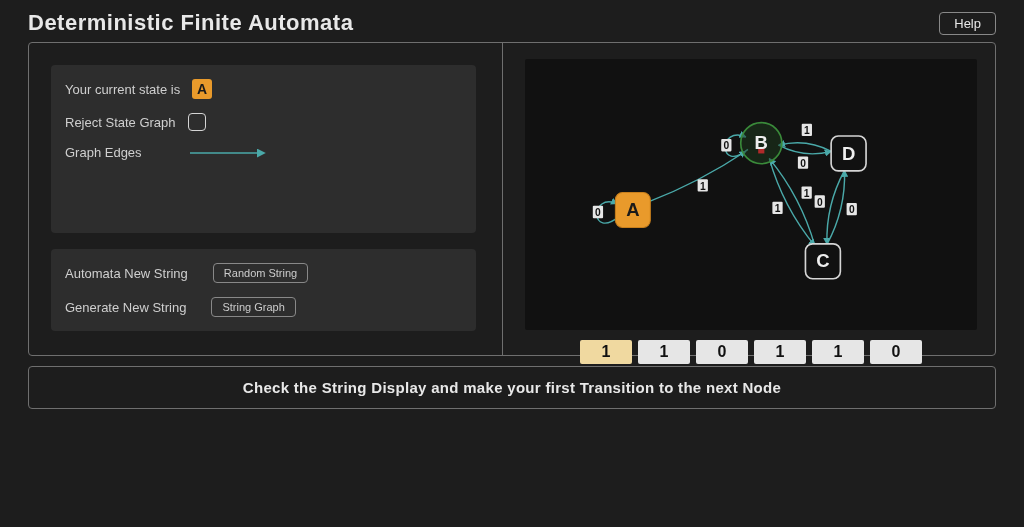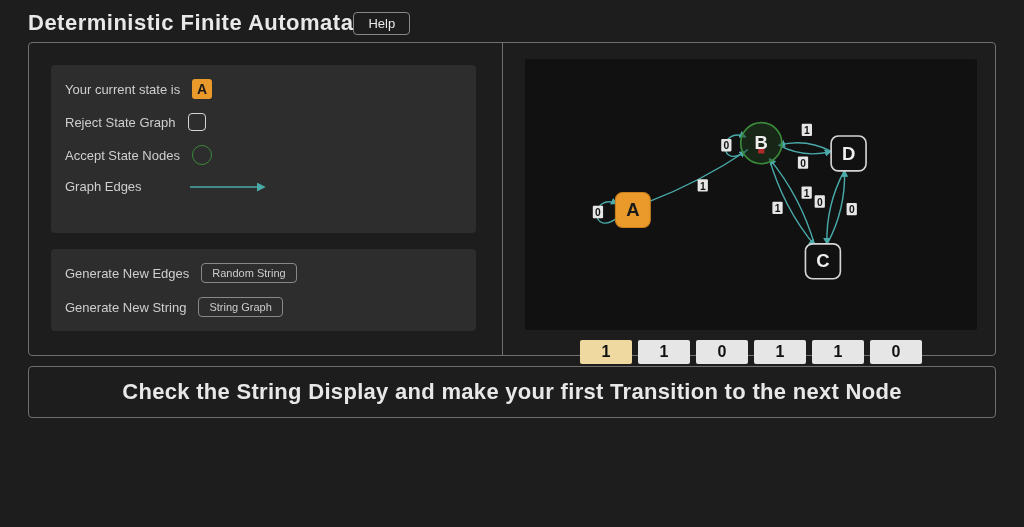--- a/index.html
+++ b/index.html
@@ -12,43 +12,43 @@
     --accent:#e99a2b;
     --accept:#3a8a3a;
     --edge:#4aa9a9;
     --text:#e8e8e8;
     --muted:#cfcfcf;
     --border:#6f6f6f;
   }
   *{box-sizing:border-box;}
   html,body{margin:0;padding:0;width:1024px;height:527px;background:var(--bg);color:var(--text);font-family:"Trebuchet MS","Arial Narrow",Arial,sans-serif;}
   .wrap{padding:10px 28px 0 28px;}
-  .header{display:flex;align-items:center;justify-content:flex-start;}
+  .header{display:flex;align-items:center;justify-content:space-between;}
   .title{font-size:22px;font-weight:700;letter-spacing:0.5px;}
   .help-btn{background:transparent;color:var(--text);border:1px solid #888;border-radius:4px;font-size:13px;padding:3px 14px;cursor:pointer;}
   .main{display:flex;gap:0;margin-top:6px;border:1px solid var(--border);border-radius:4px;height:314px;}
   .left{flex:0 0 474px;border-right:1px solid var(--border);padding:22px 26px 18px 22px;}
   .right{flex:1;padding:16px 18px 10px 22px;display:flex;flex-direction:column;}
   .legend-box, .gen-box{background:var(--panel-mid);border-radius:4px;padding:14px 14px 14px 14px;font-size:13px;color:var(--muted);}
   .legend-box{height:168px;}
   .gen-box{margin-top:16px;}
   .row{display:flex;align-items:center;gap:12px;margin-bottom:14px;}
   .row:last-child{margin-bottom:0;}
   .cur-badge{display:inline-flex;align-items:center;justify-content:center;width:20px;height:20px;background:var(--accent);color:#1a1a1a;font-weight:700;border-radius:3px;font-size:14px;}
   .reject-shape{width:18px;height:18px;border:1.5px solid #d5d5d5;border-radius:4px;}
   .accept-shape{width:20px;height:20px;border:1.5px solid var(--accept);border-radius:50%;}
   .edge-arrow{position:relative;}
   .edge-arrow svg{display:block;}
-  .gen-btn{background:transparent;border:1px solid #888;color:#ccc;border-radius:4px;font-size:11px;padding:3px 10px;cursor:pointer;margin-left:0;}
+  .gen-btn{background:transparent;border:1px solid #888;color:#ccc;border-radius:4px;font-size:11px;padding:3px 10px;cursor:pointer;margin-left:13px;}
   .row-label{min-width:120px;}
   .canvas{flex:1;background:#111;border-radius:2px;position:relative;}
   .string-bar{display:flex;gap:6px;margin-top:10px;justify-content:center;}
   .tile{width:52px;height:24px;background:var(--tile);color:#111;font-weight:700;font-size:16px;display:flex;align-items:center;justify-content:center;border-radius:2px;}
   .tile.active{background:var(--tile-active);}
-  .footer{margin-top:10px;border:1px solid var(--border);border-radius:4px;padding:12px;text-align:center;font-size:22px;font-weight:700;letter-spacing:0.3px;}
+  .footer{margin-top:10px;border:1px solid var(--border);border-radius:4px;padding:12px;text-align:center;font-size:15px;font-weight:700;letter-spacing:0.3px;}
 </style>
 </head>
 <body>
 
 <div class="wrap">
   <div class="header">
     <div class="title">Deterministic Finite Automata</div>
     <button class="help-btn">Help</button>
   </div>
 
@@ -56,42 +56,38 @@
     <div class="left">
       <div class="legend-box">
         <div class="row">
           <span>Your current state is</span>
           <span class="cur-badge">A</span>
         </div>
         <div class="row">
           <span>Reject State Graph</span>
           <span class="reject-shape"></span>
         </div>
-        <div class="row">
-          <span>Accept State Nodes</span>
-          <span class="accept-shape"></span>
-        </div>
         <div class="row" style="margin-bottom:0;gap:48px;">
           <span>Graph Edges</span>
           <span class="edge-arrow">
             <svg width="80" height="10">
                 <defs>
                   <marker id="ah" viewBox="0 0 10 10" refX="8" refY="5" markerWidth="6" markerHeight="6" orient="auto">
                     <path d="M0,0 L10,5 L0,10 z" fill="#4aa9a9"></path>
                   </marker>
                 </defs>
                 <line x1="0" y1="5" x2="74" y2="5" stroke="#4aa9a9" stroke-width="1.5" marker-end="url(#ah)"></line>
               </svg>
           </span>
         </div>
       </div>
 
       <div class="gen-box">
         <div class="row">
-          <span class="row-label">Generate New Edges</span>
+          <span class="row-label">Automata New String</span>
           <button class="gen-btn">Random String</button>
         </div>
         <div class="row" style="margin-bottom:0;">
           <span class="row-label">Generate New String</span>
           <button class="gen-btn">String Graph</button>
         </div>
       </div>
     </div>
 
     <div class="right">

